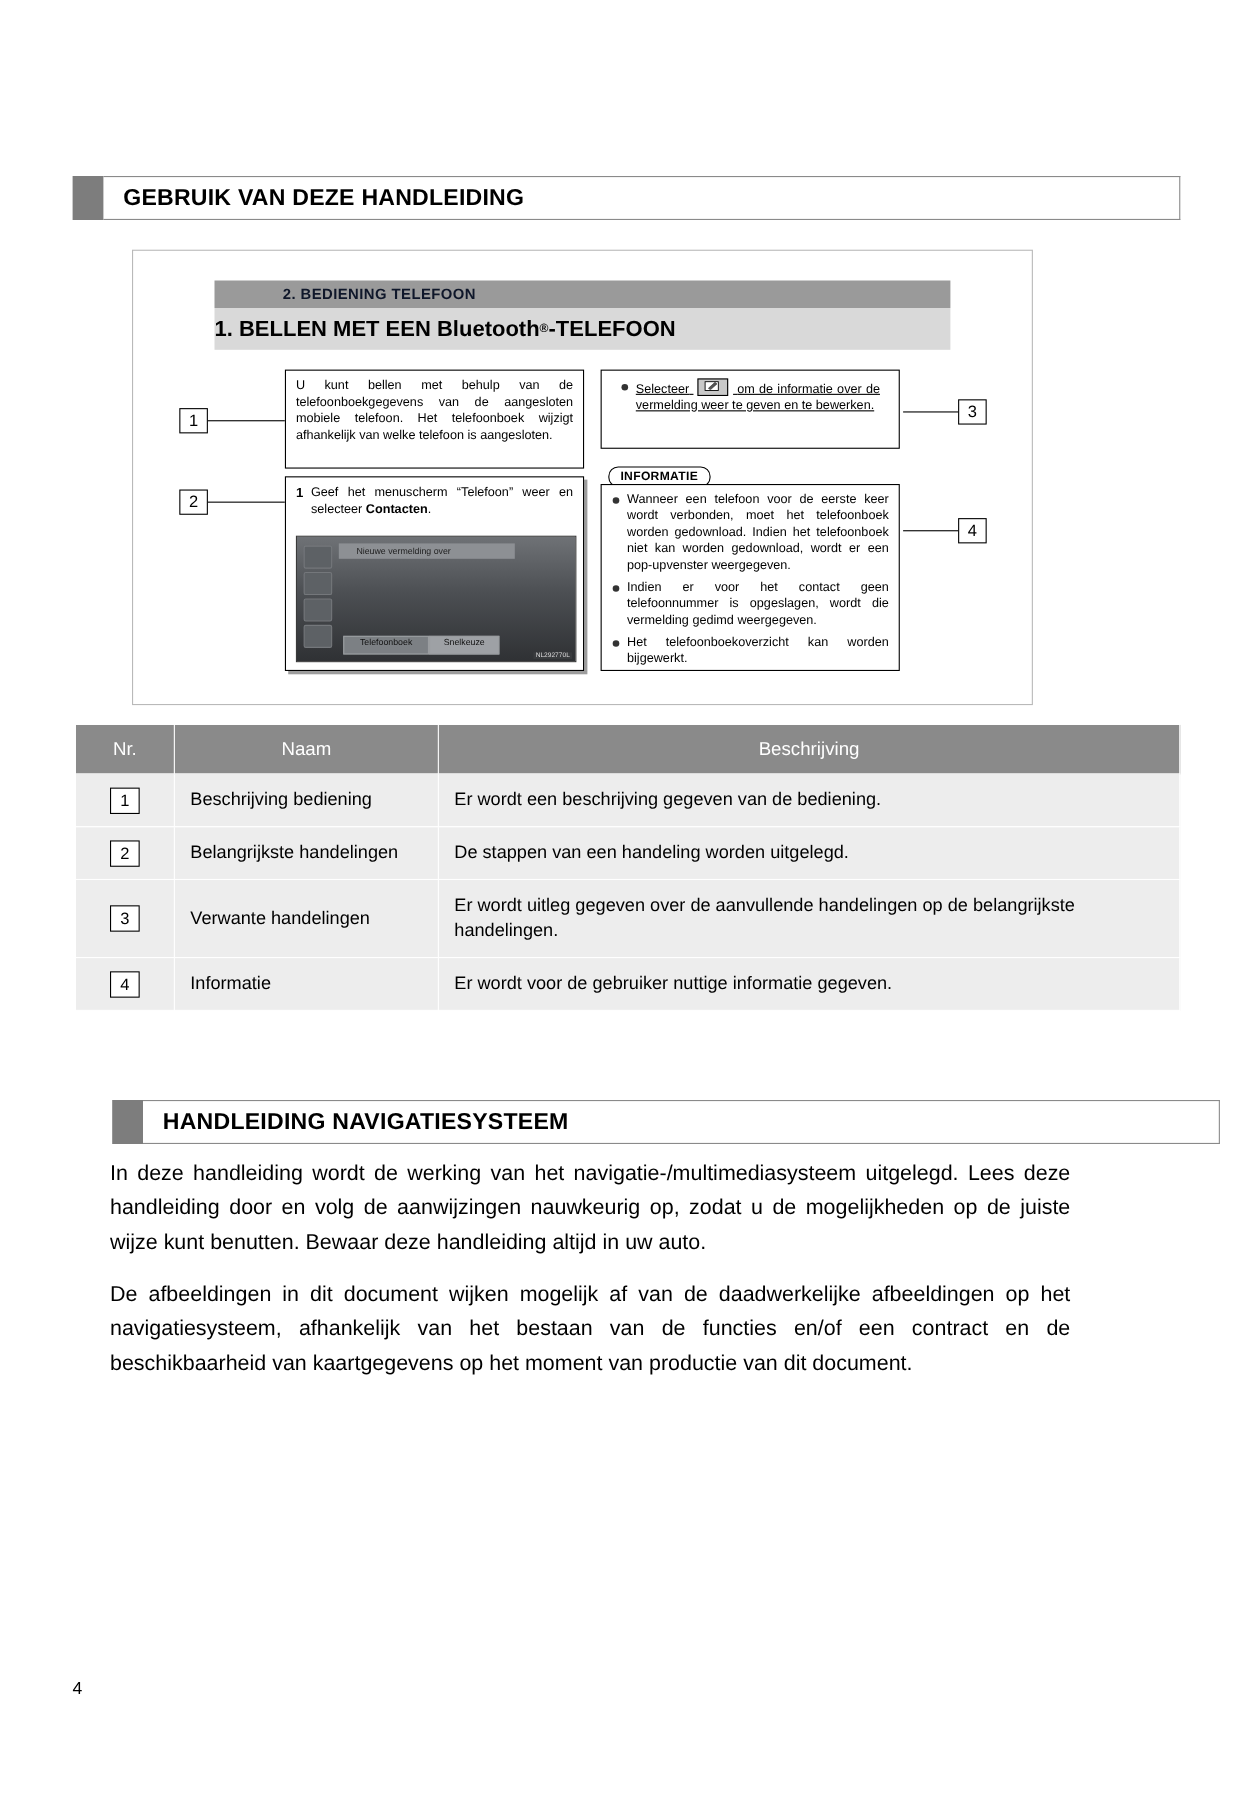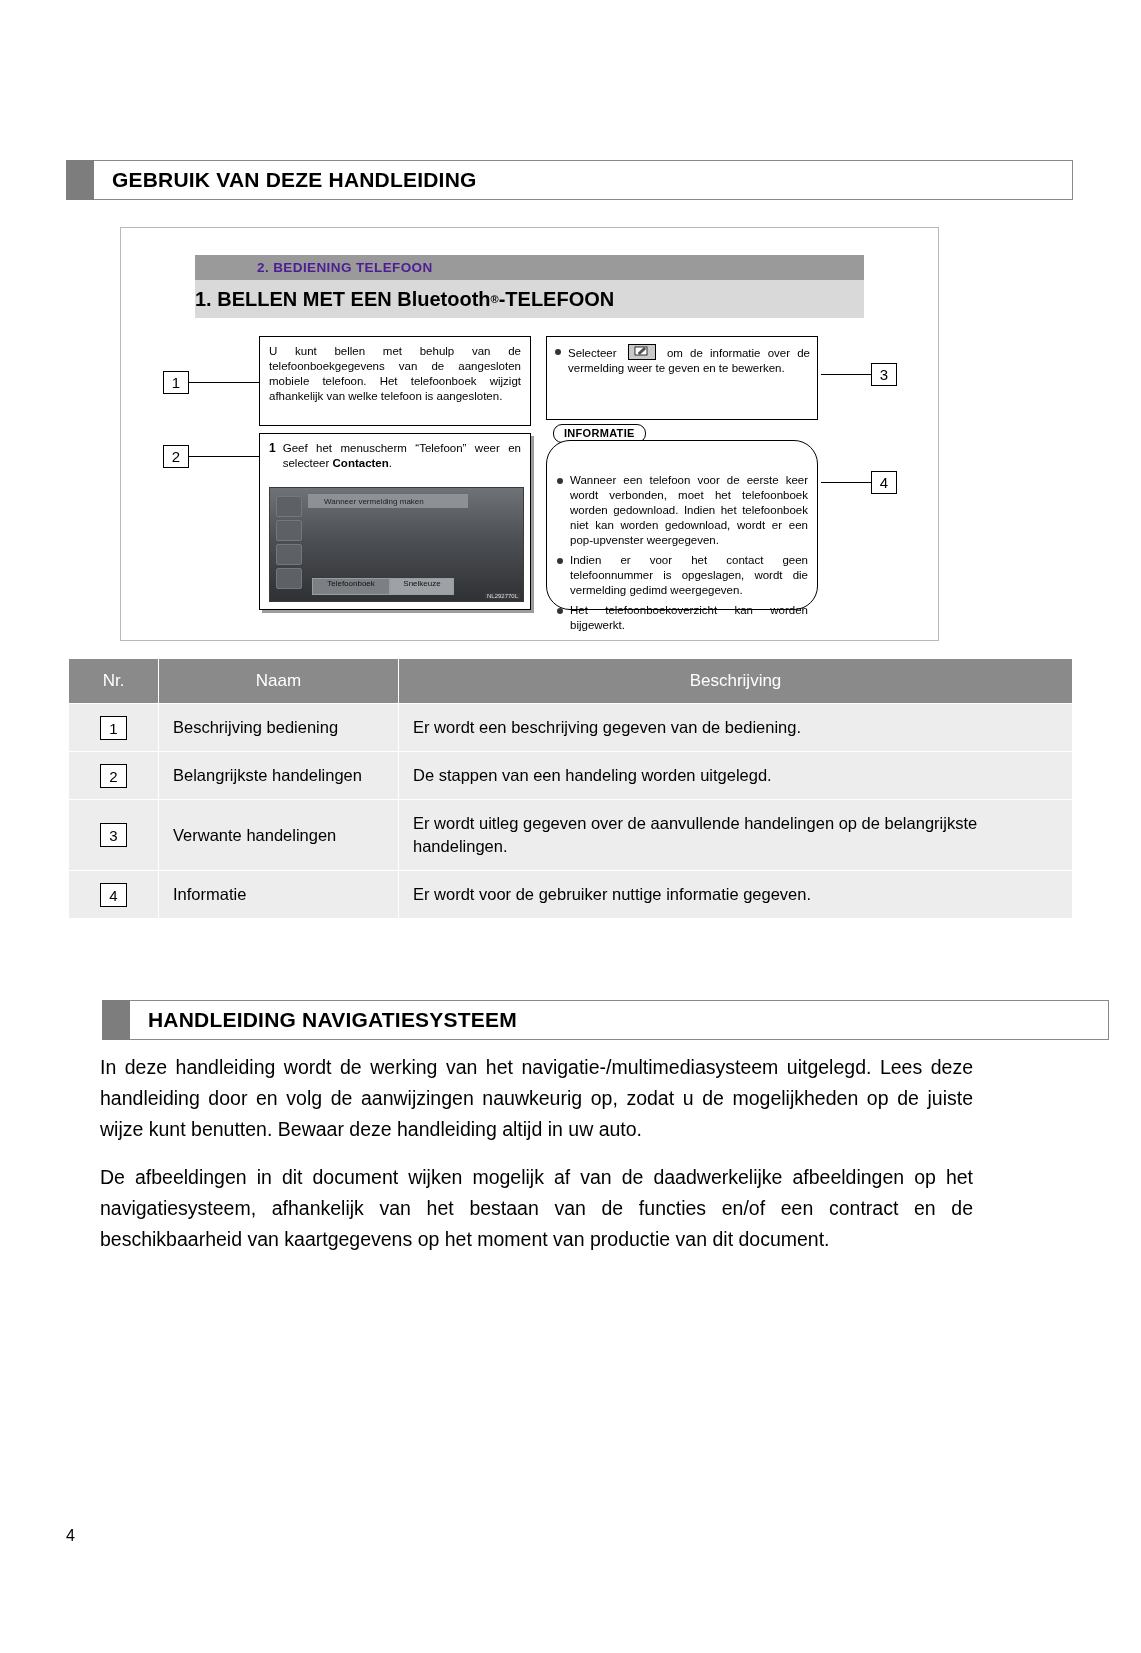--- a/index.html
+++ b/index.html
@@ -59,21 +59,21 @@
     background: #fff;
     box-sizing: border-box;
   }
   .fig-chapter {
     position: absolute;
     left: 74px;
     top: 27px;
     width: 669px;
     height: 25px;
     background: #9a9a9a;
-    color: #4c1d95;
+    color: #0f172a;
     font-size: 13.5px;
     font-weight: bold;
     letter-spacing: 0.4px;
     display: flex;
     align-items: center;
     padding-left: 62px;
     box-sizing: border-box;
   }
   .fig-title {
     position: absolute;
@@ -307,49 +307,49 @@
         <span class="step-num">1</span>
         <p style="flex:1;"><span>Geef het menuscherm “Telefoon” weer en selecteer </span><b>Contacten</b><span>.</span></p>
       </div>
 
       <div class="screen" style="left:9px; top:53px; width:253px; height:113px;">
         <div class="sideicon" style="top:8px;"></div>
         <div class="sideicon" style="top:32px;"></div>
         <div class="sideicon" style="top:56px;"></div>
         <div class="sideicon" style="top:80px;"></div>
         <div class="topbar">
-          <span>Wanneer vermelding maken</span>
+          <span>Nieuwe vermelding over</span>
         </div>
         <div class="botbtn" style="left:42px; width:76px;">
           <span>Telefoonboek</span>
         </div>
         <div class="botbtn" style="left:120px; width:62px; background:#9ea1a5;">
           <span>Snelkeuze</span>
         </div>
         <div class="code">NL292770L</div>
       </div>
     </div>
 
-    <div class="box" style="left:425px; top:108px; width:272px; height:84px; padding:7px 7px;">
+    <div class="box" style="left:425px; top:108px; width:272px; height:72px; padding:7px 17px;text-decoration:underline;">
       <ul class="bullet-list">
         <li>
           <span>Selecteer</span>
           <span style="display:inline-block; width:26px; height:14px; border:1px solid #000; background:#c9c9c9; vertical-align:-3px; margin:0 4px; position:relative;">
             <svg width="24" height="12" viewBox="0 0 24 12" style="display:block;">
               <rect x="6" y="2" width="12" height="8" fill="#fff" stroke="#000" stroke-width="0.8"></rect>
               <path d="M9 8 L15 2.5 L16.8 4 L10.8 9.4 Z" fill="#555" stroke="#222" stroke-width="0.5"></path>
             </svg>
           </span>
           <span>om de informatie over de vermelding weer te geven en te bewerken.</span>
         </li>
       </ul>
     </div>
 
     <div class="info-label" style="left:432px; top:196px;">INFORMATIE</div>
-    <div class="box" style="left:425px; top:212px; width:272px; height:170px; padding:32px 9px 7px 9px;border-radius:24px;">
+    <div class="box" style="left:425px; top:212px; width:272px; height:170px; padding:6px 9px 7px 9px;">
       <ul class="bullet-list">
         <li>Wanneer een telefoon voor de eerste keer wordt verbonden, moet het telefoonboek worden gedownload. Indien het telefoonboek niet kan worden gedownload, wordt er een pop-upvenster weergegeven.</li>
         <li>Indien er voor het contact geen telefoonnummer is opgeslagen, wordt die vermelding gedimd weergegeven.</li>
         <li>Het telefoonboekoverzicht kan worden bijgewerkt.</li>
       </ul>
     </div>
 
   </div>
 
   <table class="legend">

